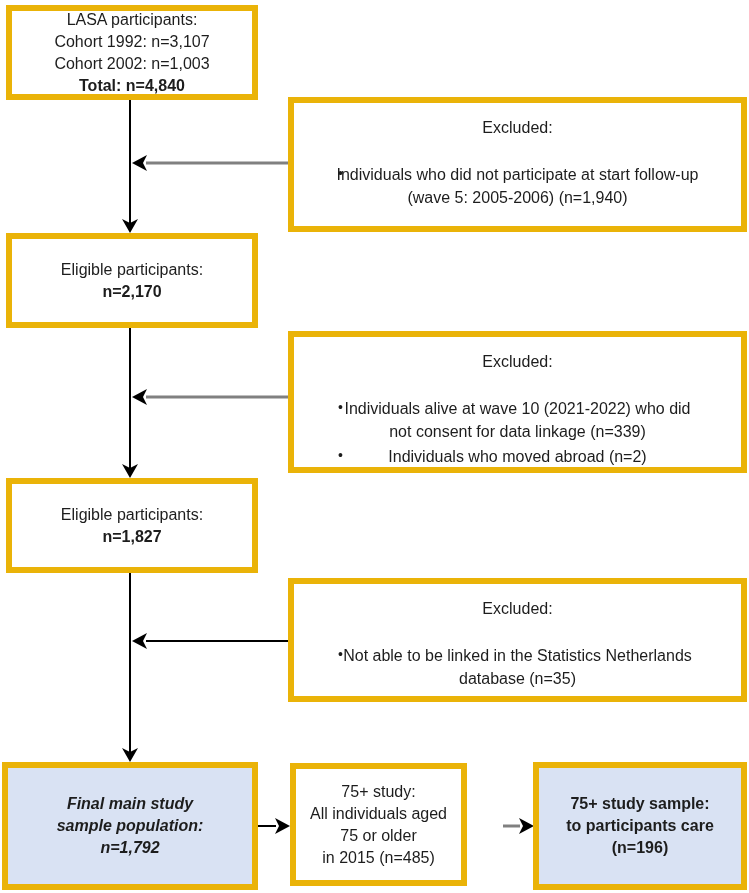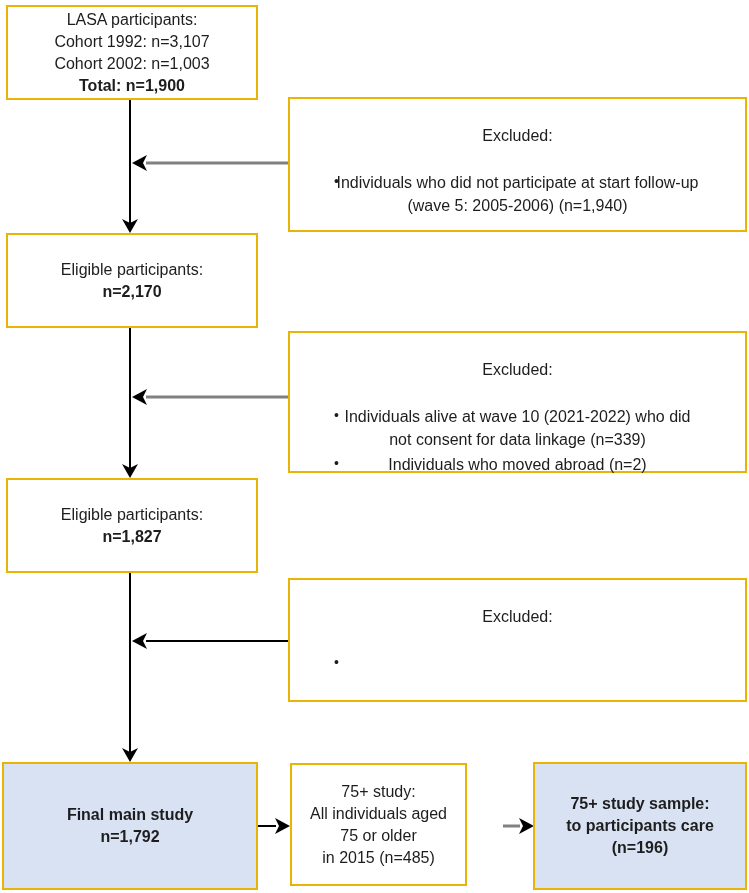--- a/index.html
+++ b/index.html
@@ -8,32 +8,32 @@
     width:749px;height:893px;
     background:#ffffff;
     font-family:"Liberation Sans", sans-serif;
     color:#1d1d1d;
     overflow:hidden;
   }
   .connectors{position:absolute;left:0;top:0;width:749px;height:893px;}
   .box{
     position:absolute;
     box-sizing:border-box;
-    border:2px solid #eab308;
+    border:6px solid #eab308;
     background:#ffffff;
     display:flex;flex-direction:column;
     justify-content:center;align-items:center;
     text-align:center;
     font-size:16px;line-height:22px;
   }
   .box.highlight{background:#d9e2f3;font-weight:bold;}
   .box .bold{font-weight:bold;}
   .box.excluded{
     justify-content:flex-start;
-    padding-top:26px;
+    padding-top:14px;
   }
   .exc-title{margin-bottom:23px;line-height:22px;}
   .bullet-item{position:relative;width:100%;line-height:23px;}
   .bullet-dot{position:absolute;left:44px;top:0;font-size:14px;}
   .bullet-text{margin:1px auto;}
   .bw395{max-width:395px;}
   .bw365{max-width:365px;}
   .bw380{max-width:380px;}
 </style>
 </head>
@@ -60,21 +60,21 @@
     <line x1="258" y1="826" x2="276" y2="826" stroke="#000000" stroke-width="2"></line>
     <polygon points="290,826 275,818 279,826 275,834" fill="#000000"></polygon>
     <line x1="503" y1="826" x2="520" y2="826" stroke="#808080" stroke-width="3"></line>
     <polygon points="534,826 519,818 523,826 519,834" fill="#000000"></polygon>
   </svg>
 
   <div class="box" style="left:6px;top:5px;width:252px;height:95px;">
     <div>LASA participants:</div>
     <div>Cohort 1992: n=3,107</div>
     <div>Cohort 2002: n=1,003</div>
-    <div class="bold">Total: n=1,900</div>
+    <div class="bold">Total: n=4,840</div>
   </div>
 
   <div class="box excluded" style="left:288px;top:97px;width:459px;height:135px;">
     <div class="exc-title">Excluded:</div>
     <div class="bullet-item">
       <span class="bullet-dot">•</span>
       <div class="bullet-text bw395">Individuals who did not participate at start follow-up (wave 5: 2005-2006) (n=1,940)</div>
     </div>
   </div>
 
@@ -97,25 +97,27 @@
 
   <div class="box" style="left:6px;top:478px;width:252px;height:95px;">
     <div>Eligible participants:</div>
     <div class="bold">n=1,827</div>
   </div>
 
   <div class="box excluded" style="left:288px;top:578px;width:459px;height:124px;">
     <div class="exc-title">Excluded:</div>
     <div class="bullet-item">
       <span class="bullet-dot">•</span>
+      <div class="bullet-text bw380">Not able to be linked in the Statistics Netherlands database (n=35)</div>
     </div>
   </div>
 
-  <div class="box highlight" style="left:2px;top:762px;width:256px;height:128px;">
+  <div class="box highlight" style="left:2px;top:762px;width:256px;height:128px;font-style:italic;">
     <div>Final main study</div>
+    <div>sample population:</div>
     <div>n=1,792</div>
   </div>
 
   <div class="box" style="left:290px;top:763px;width:177px;height:123px;">
     <div>75+ study:</div>
     <div>All individuals aged</div>
     <div>75 or older</div>
     <div>in 2015 (n=485)</div>
   </div>
 

